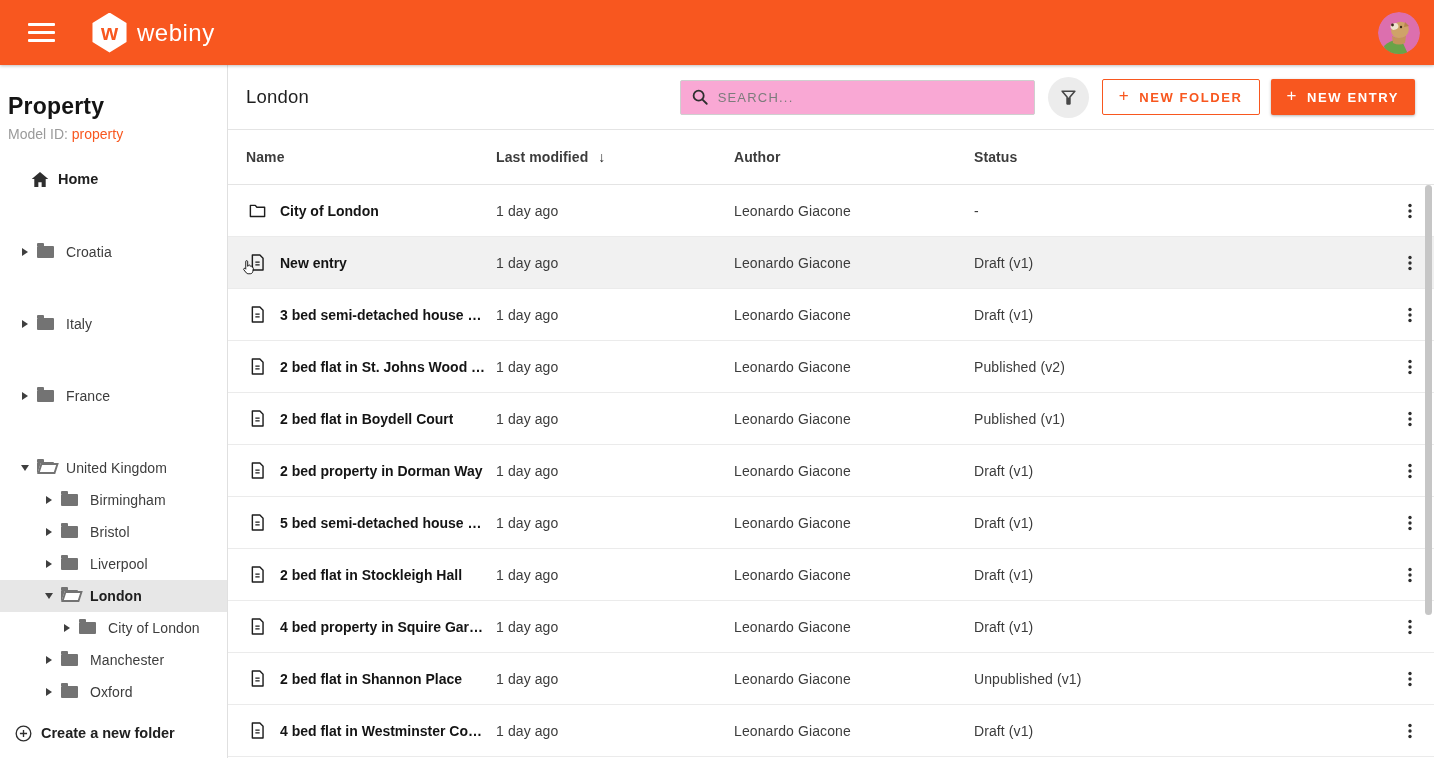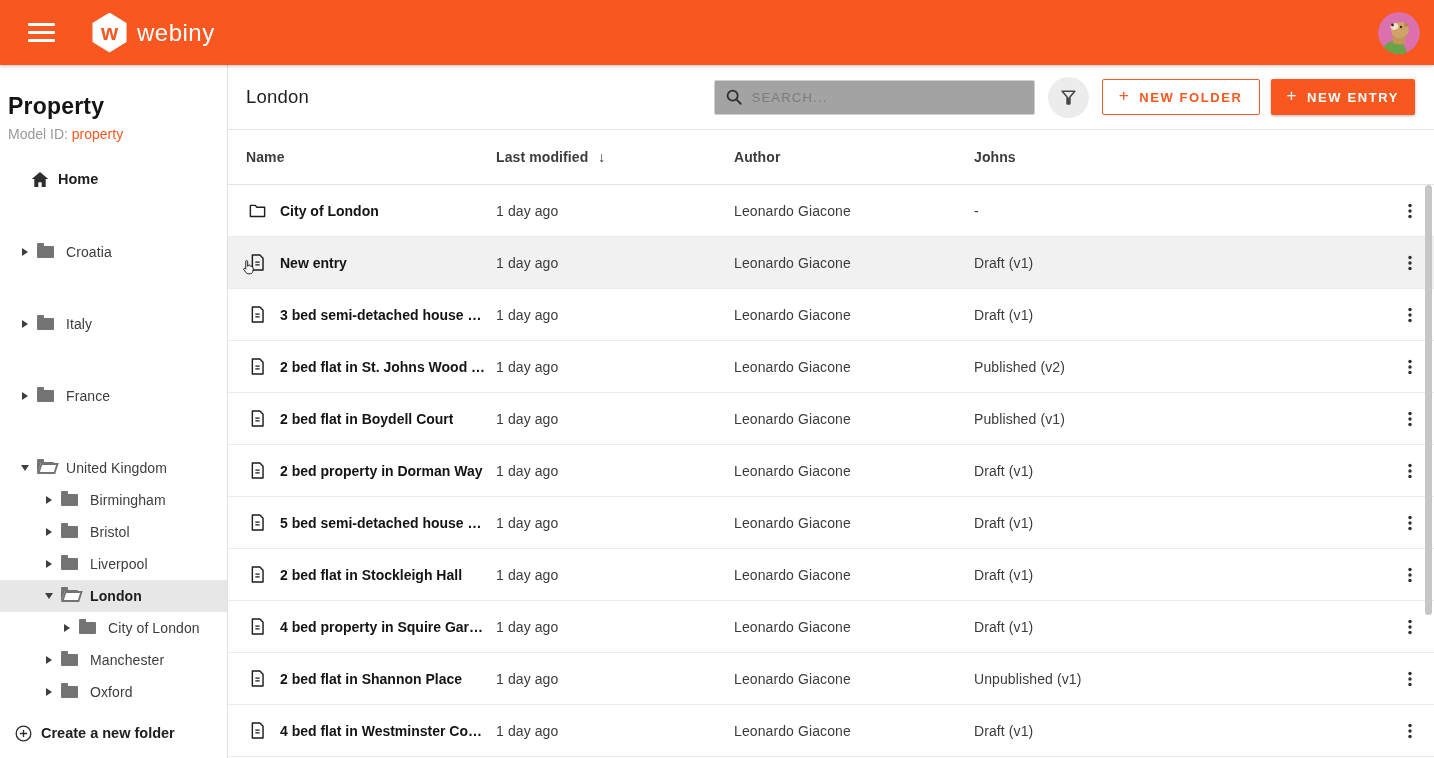--- a/index.html
+++ b/index.html
@@ -47,21 +47,21 @@
   .folder.open::after { content:""; position:absolute; left:2px; right:-3px; bottom:0; height:7px;
                         background:#fff; border:2px solid #737373; transform:skewX(-18deg); }
   .tlabel { font-size:14px; color:#3d3d3d; letter-spacing:.1px; white-space:nowrap; }
   .tree-item.bold .tlabel { font-weight:700; color:#202020; }
   .create-folder { display:flex; align-items:center; margin-top:8px; padding-left:15px; height:34px; cursor:pointer; }
   .create-folder .clabel { font-size:14.5px; font-weight:700; color:#202020; margin-left:9px; }
 
   
   .toolbar { height:65px; flex:none; display:flex; align-items:center; padding:0 19px 0 18px; border-bottom:1px solid #e4e4e4; }
   .page-title { font-size:18.5px; font-weight:500; color:#1f1f1f; letter-spacing:.2px; }
-  .search { margin-left:auto; width:321px; height:35px; border:1px solid #cfcfcf; border-radius:2px; background:#a3a3a3;
+  .search { margin-left:auto; width:355px; height:35px; border:1px solid #cfcfcf; border-radius:2px; background:#f9a8d4;
             display:flex; align-items:center; padding:0 10px;justify-content:flex-end; }
   .search input { border:none; outline:none; flex:1; min-width:0; font-family:inherit; font-size:13px; letter-spacing:1.2px;
                   color:#333; margin-left:9px; background:transparent; }
   .search input::placeholder { color:#7c7c7c; text-transform:uppercase; }
   .filter-btn { width:41px; height:41px; border-radius:50%; background:#ececec; border:none; margin:0 13px;
                 display:flex; align-items:center; justify-content:center; cursor:pointer; flex:none; }
   .btn { height:36px; border-radius:2px; font-family:inherit; font-size:13px; font-weight:700; letter-spacing:1.6px;
          display:flex; align-items:center; justify-content:center; gap:9px; cursor:pointer; padding:0 16px; flex:none; }
   .btn .plus { font-size:17px; font-weight:400; position:relative; top:-1px; }
   .btn-outline { background:#fff; border:1px solid #f8571f; color:#f8571f; }
@@ -251,21 +251,21 @@
         </button>
       </div>
 
       <div class="thead grid">
         <div class="cell">Name</div>
         <div class="cell">
           <span>Last modified</span>
           <span class="sort">↓</span>
         </div>
         <div class="cell">Author</div>
-        <div class="cell">Johns</div>
+        <div class="cell">Status</div>
         <div></div>
       </div>
 
       <div>
 
         <div class="trow grid">
           <div class="name-cell">
             <span class="row-icon">
               <svg width="19" height="19" viewBox="0 0 24 24">
                   <path d="M3 5.5 h6.2 l2 2.4 H21 V19.5 H3 Z" fill="none" stroke="#1d1d1d" stroke-width="1.8" stroke-linejoin="round"></path>

